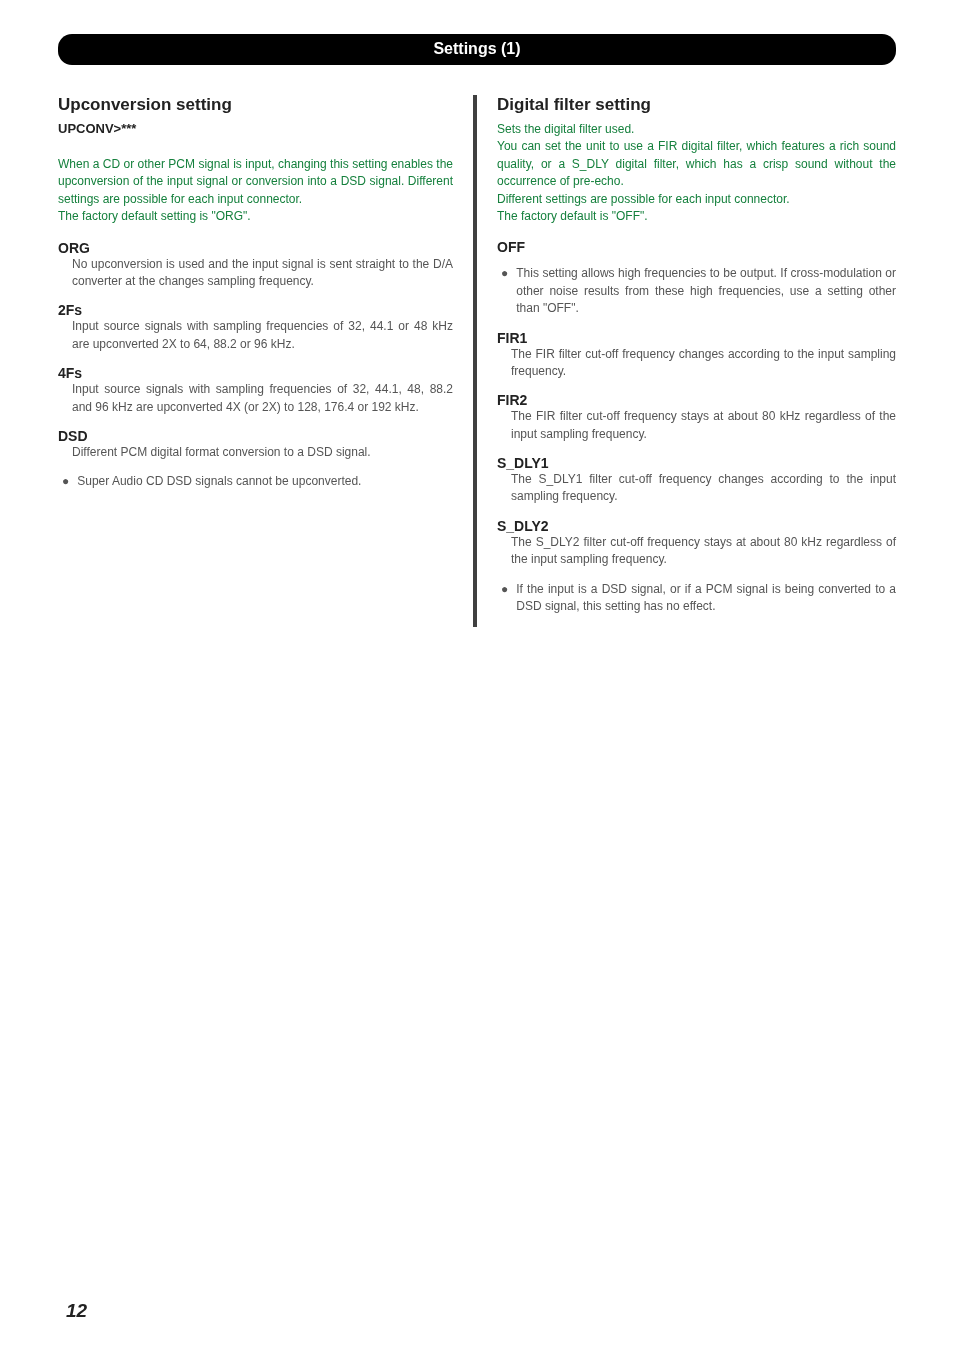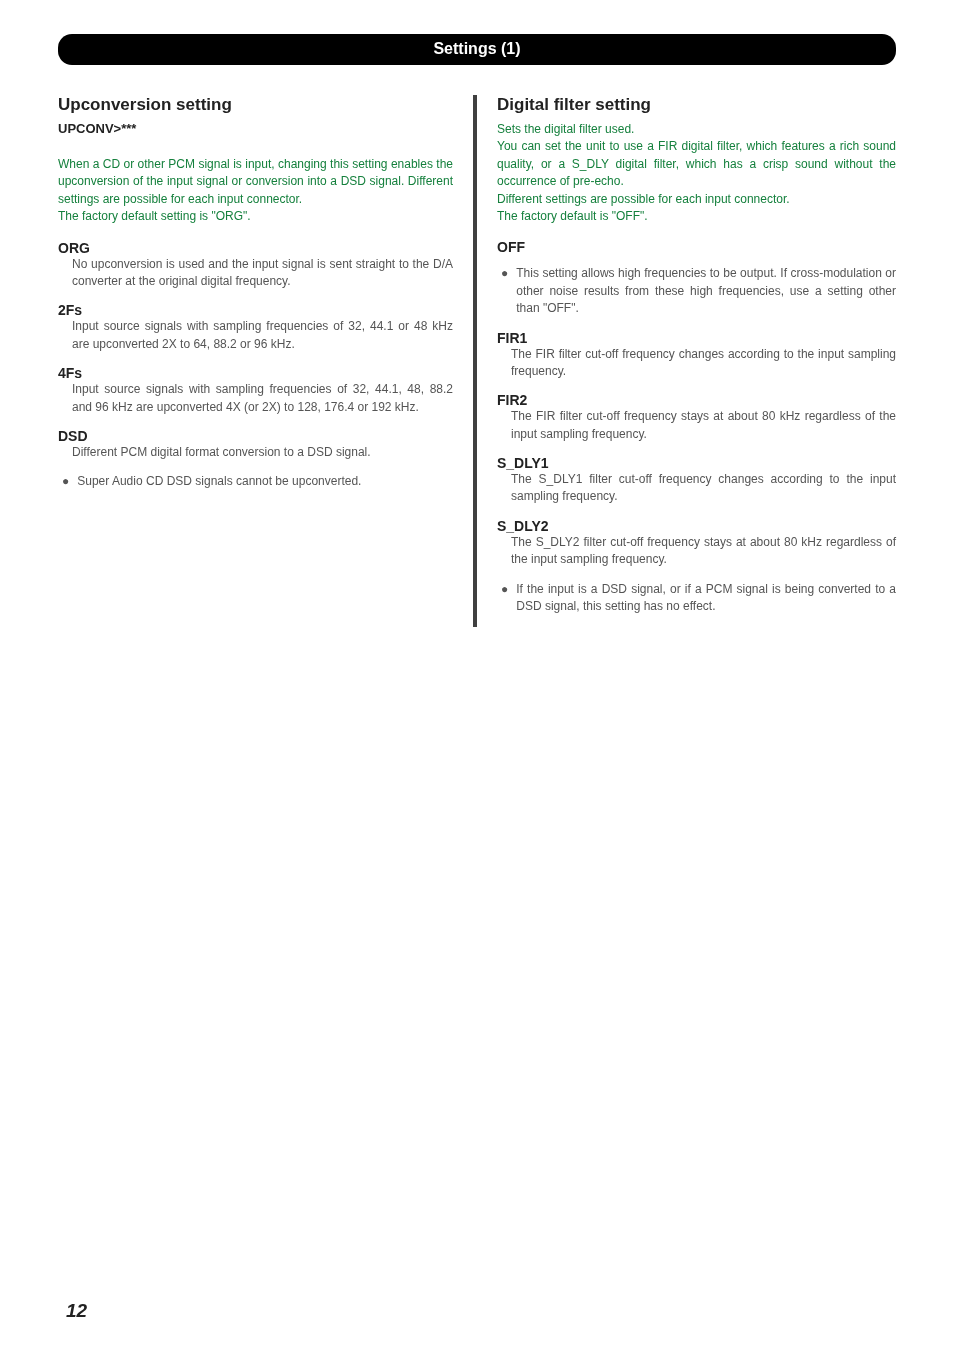--- a/index.html
+++ b/index.html
@@ -32,21 +32,21 @@
 
     <div class="col left">
       <div class="h2">Upconversion setting</div>
       <div class="code">UPCONV&gt;***</div>
 
       <div class="para" style="white-space: pre-line; text-align: justify;">When a CD or other PCM signal is input, changing this setting enables the upconversion of the input signal or conversion into a DSD signal. Different settings are possible for each input connector.
 The factory default setting is "ORG".</div>
 
       <div>
         <div class="opt-title">ORG</div>
-        <div class="opt-body" style="text-align: justify;">No upconversion is used and the input signal is sent straight to the D/A converter at the original digital frequency.</div>
+        <div class="opt-body" style="text-align: justify;">No upconversion is used and the input signal is sent straight to the D/A converter at the changes sampling frequency.</div>
       </div>
 
       <div>
         <div class="opt-title">2Fs</div>
         <div class="opt-body" style="text-align: justify;">Input source signals with sampling frequencies of 32, 44.1 or 48 kHz are upconverted 2X to 64, 88.2 or 96 kHz.</div>
       </div>
 
       <div>
         <div class="opt-title">4Fs</div>
         <div class="opt-body" style="text-align: justify;">Input source signals with sampling frequencies of 32, 44.1, 48, 88.2 and 96 kHz are upconverted 4X (or 2X) to 128, 176.4 or 192 kHz.</div>

